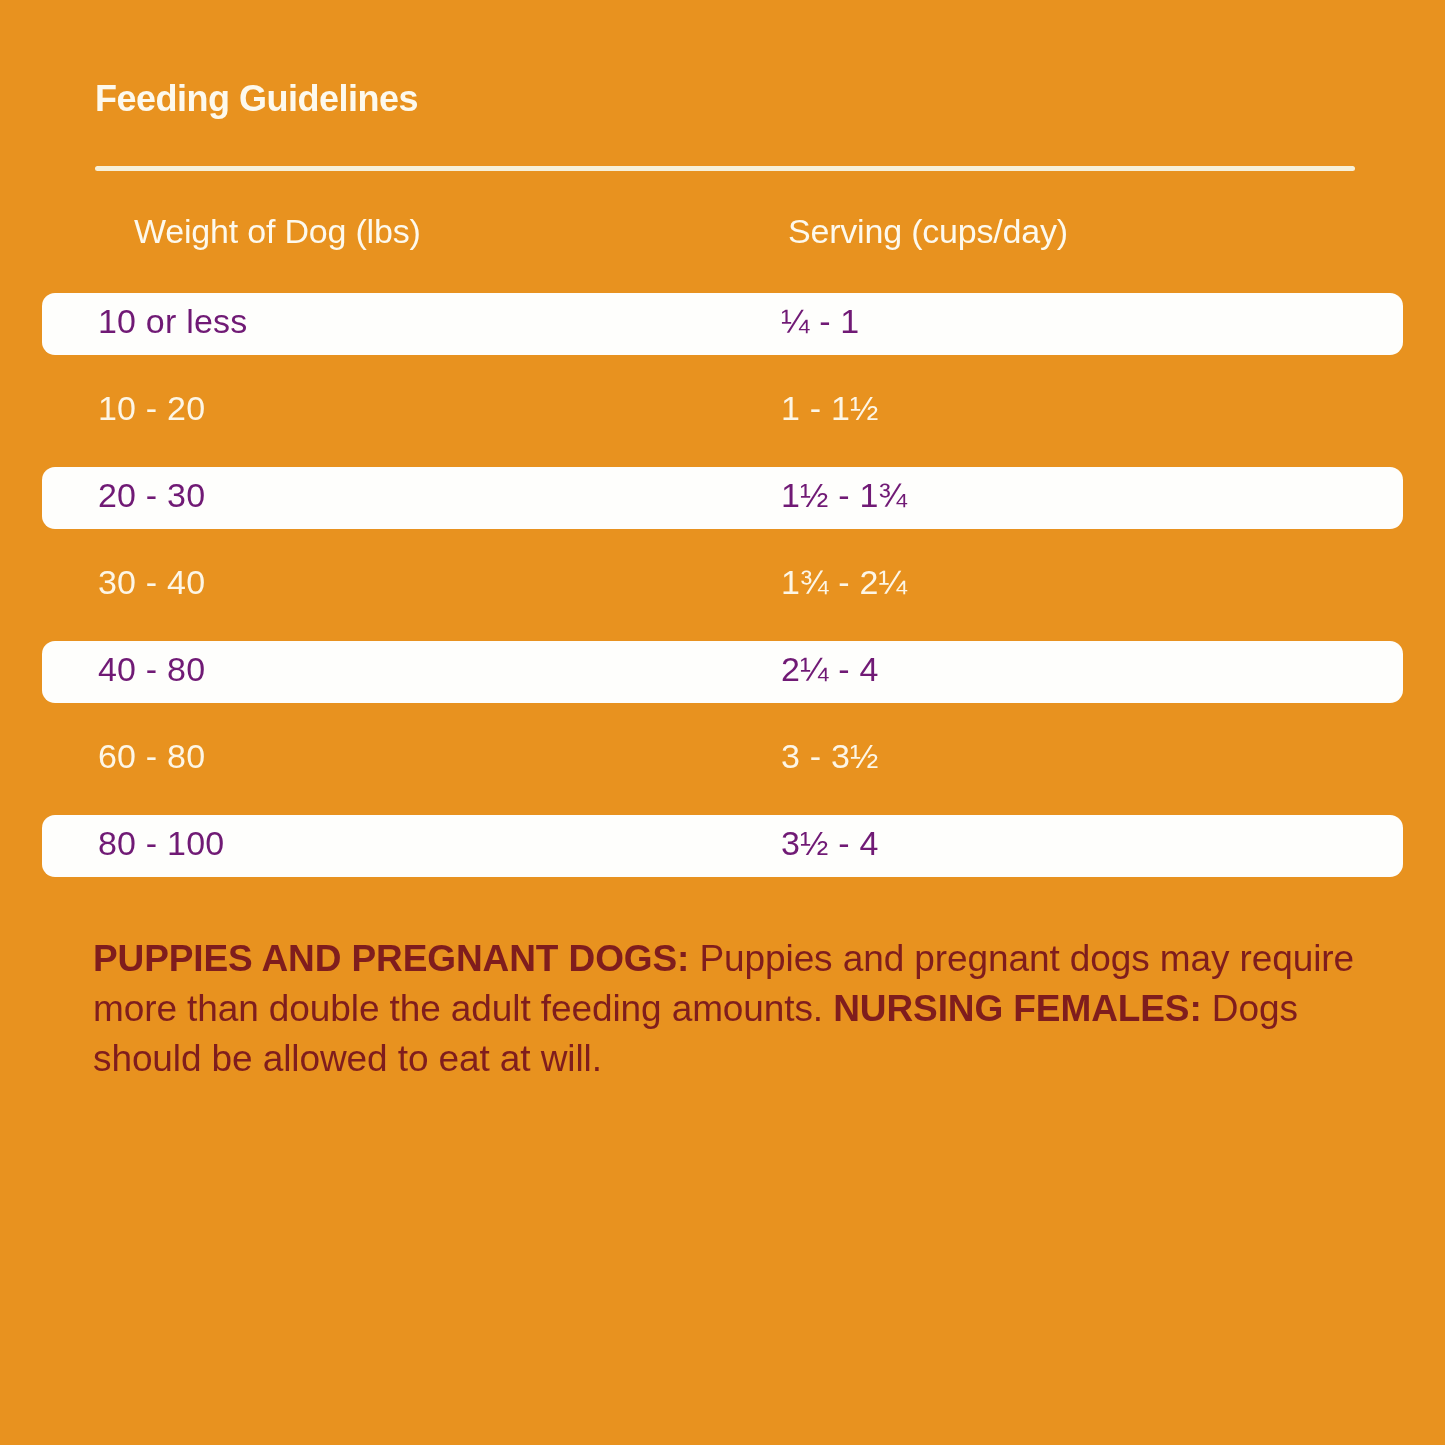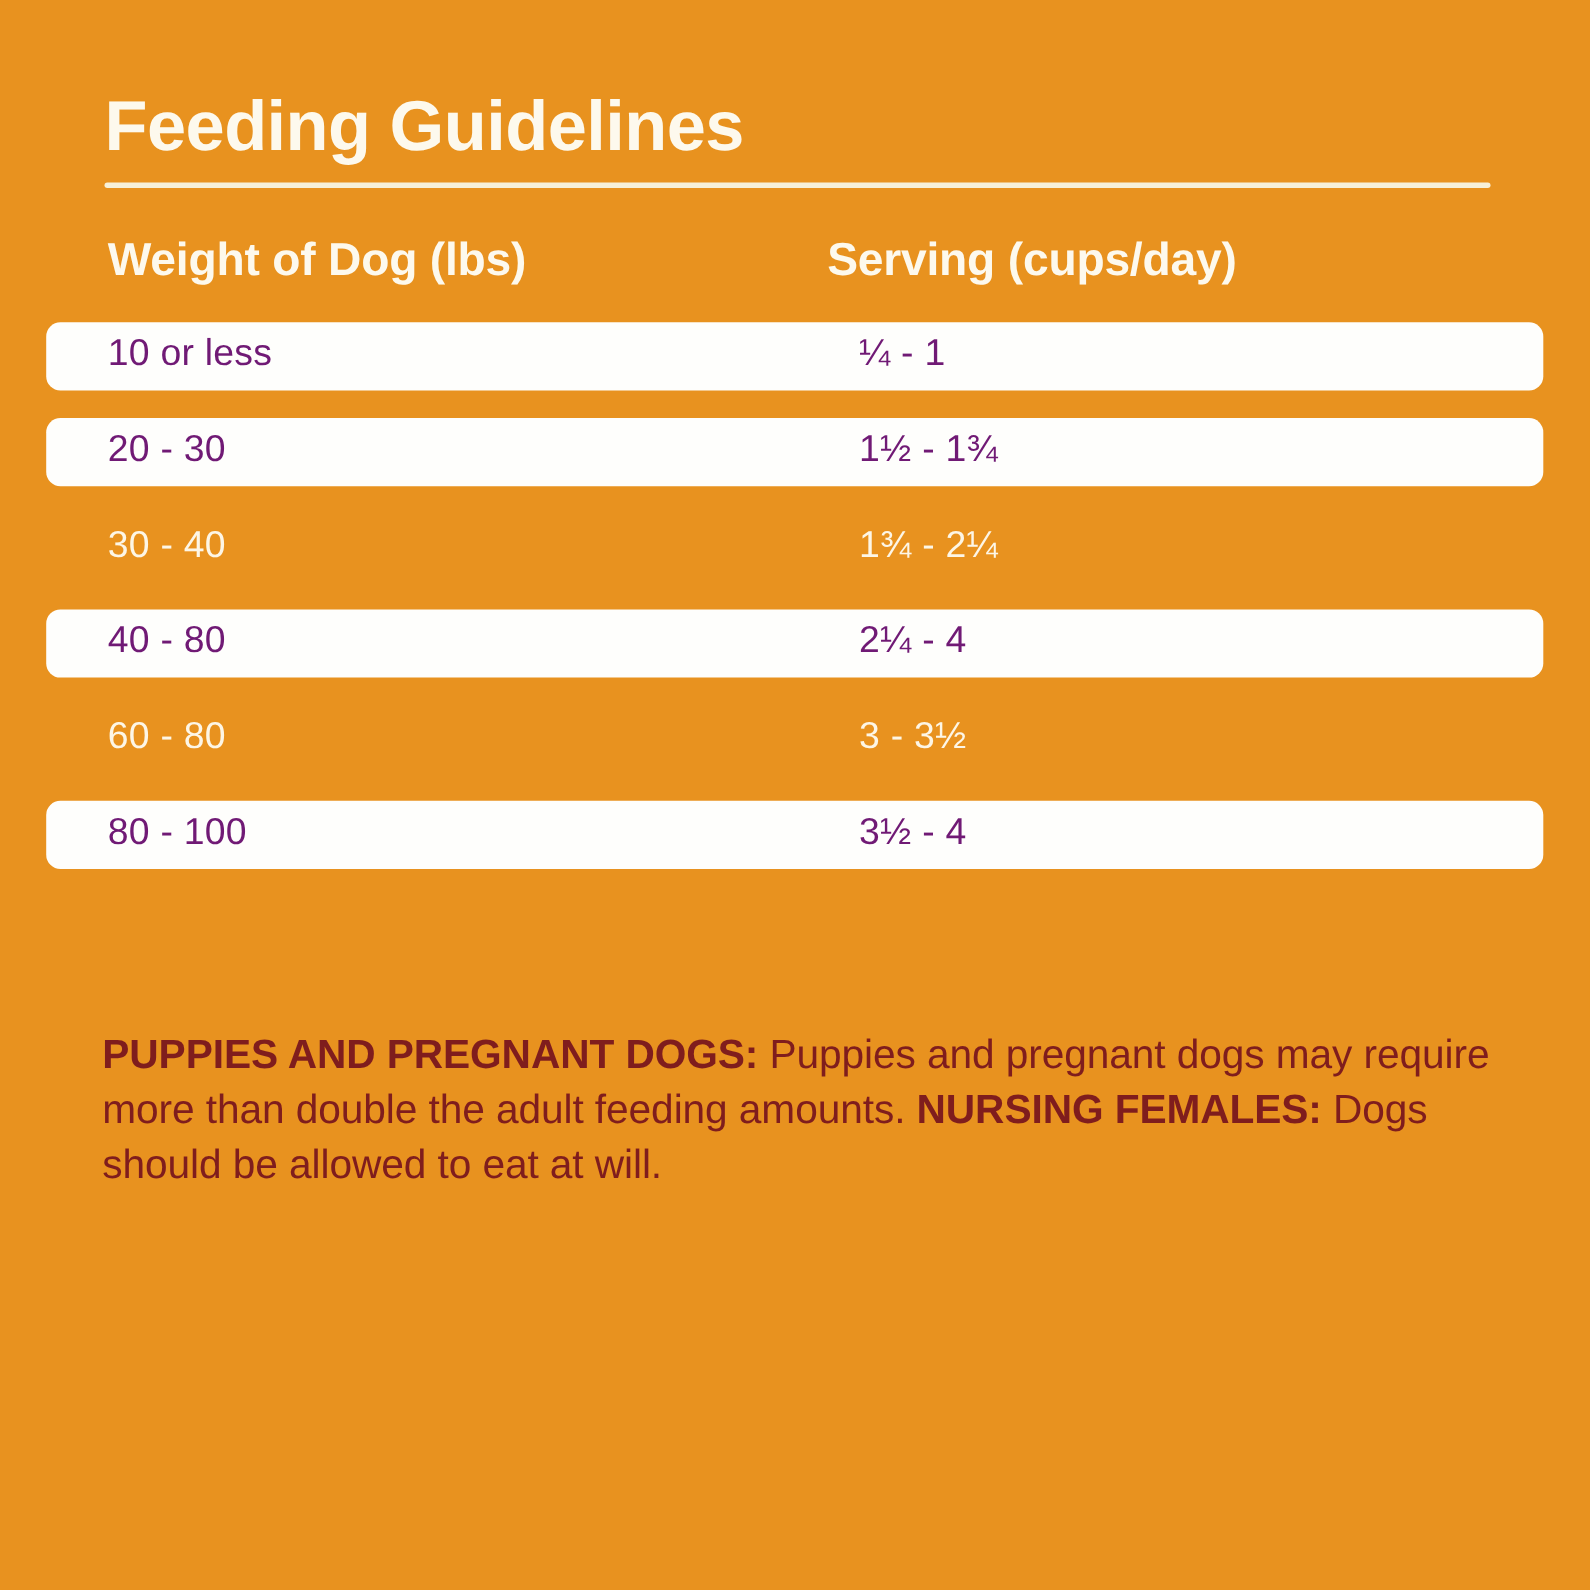--- a/index.html
+++ b/index.html
@@ -21,21 +21,21 @@
     width: 1445px;
     height: 1445px;
     background: #e8921f;
   }
 
   
   .title {
     position: absolute;
     left: 95px;
     top: 78px;
-    font-size: 64px;
+    font-size: 36px;
     font-weight: bold;
     letter-spacing: -0.5px;
     color: #fdf9ed;
     line-height: 1.15;
     white-space: nowrap;
   }
 
   .rule {
     position: absolute;
     left: 95px;
@@ -54,25 +54,26 @@
     width: 1445px;
   }
 
   .head-row {
     position: relative;
     height: 87px;
   }
   .head-cell {
     position: absolute;
     top: 6px;
-    font-size: 42px;
-    font-weight: bold;
+    font-size: 34px;
+    font-weight: normal;
     color: #fdf9ed;
     letter-spacing: -0.2px;
     white-space: nowrap;
+    margin-left: 36px;
   }
   .head-cell.c1 { left: 98px; }
   .head-cell.c2 { left: 752px; }
 
   .rows {
     position: relative;
   }
 
   .row {
     position: relative;
@@ -139,20 +140,25 @@
     </div>
 
     <div class="rows">
 
       <div class="row alt">
         <div class="band"></div>
         <div class="cell c1">10 or less</div>
         <div class="cell c2">¼ - 1</div>
       </div>
 
+      <div class="row">
+        <div class="band"></div>
+        <div class="cell c1">10 - 20</div>
+        <div class="cell c2">1 - 1½</div>
+      </div>
 
       <div class="row alt">
         <div class="band"></div>
         <div class="cell c1">20 - 30</div>
         <div class="cell c2">1½ - 1¾</div>
       </div>
 
       <div class="row">
         <div class="band"></div>
         <div class="cell c1">30 - 40</div>

